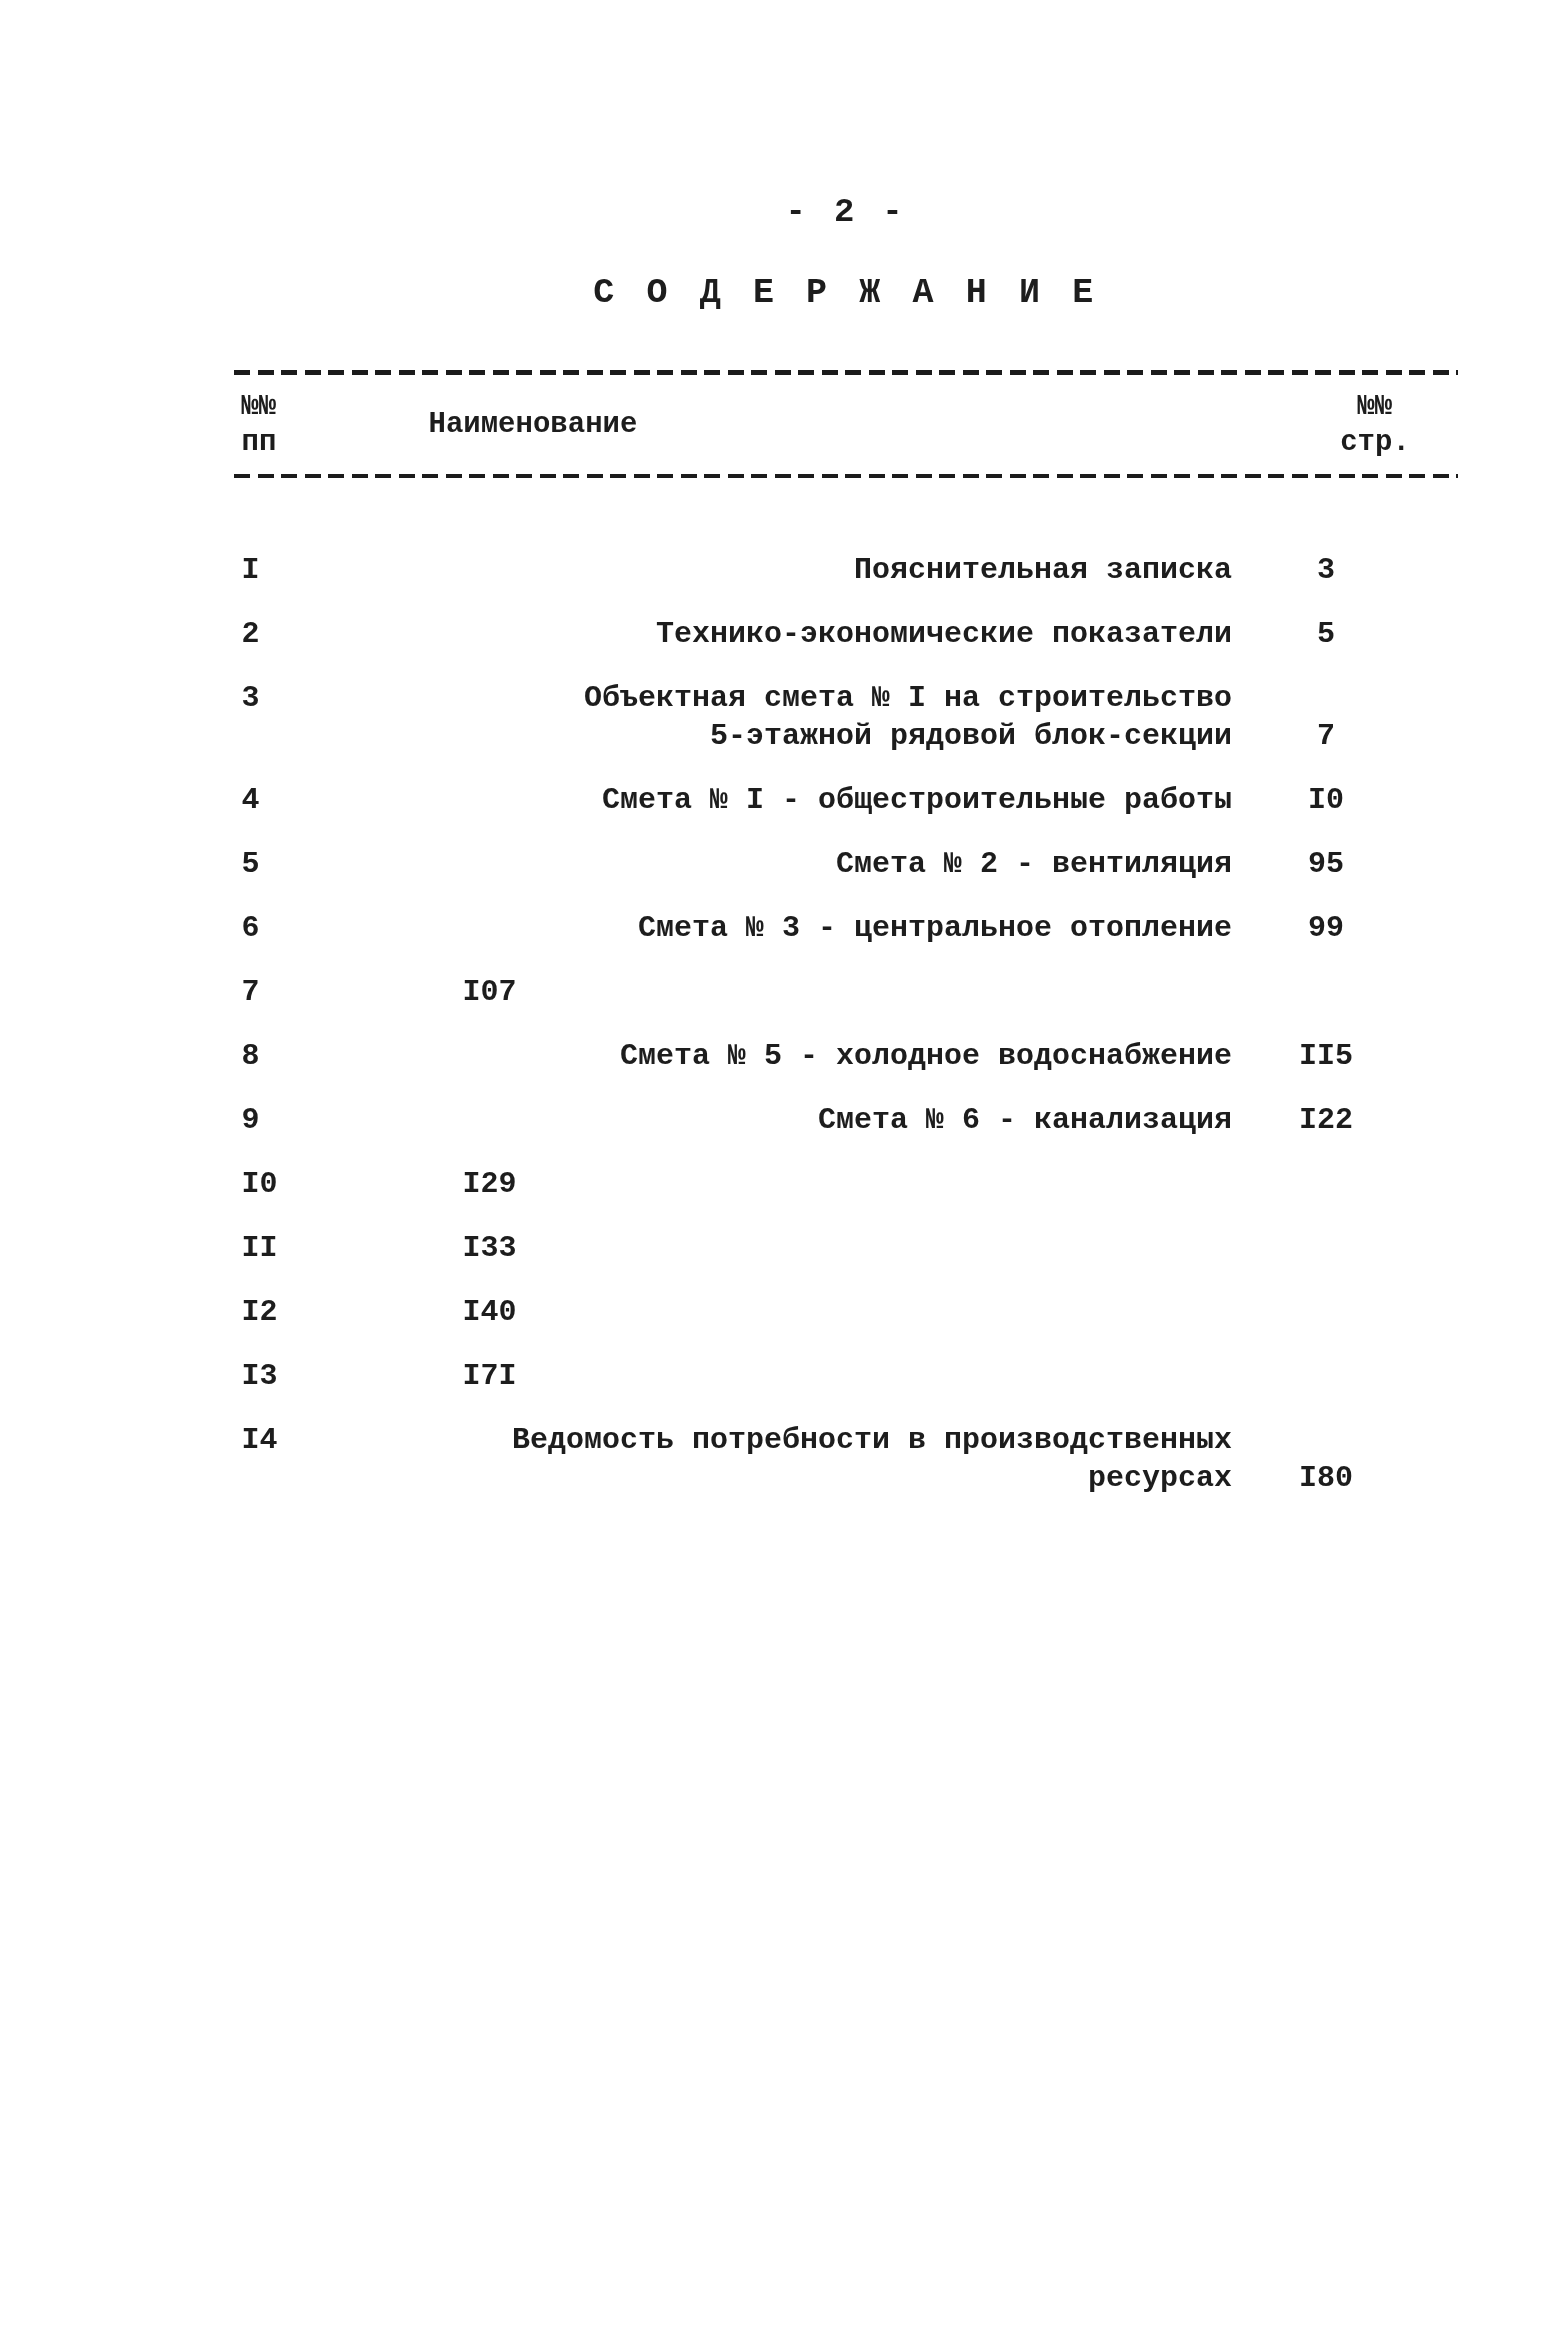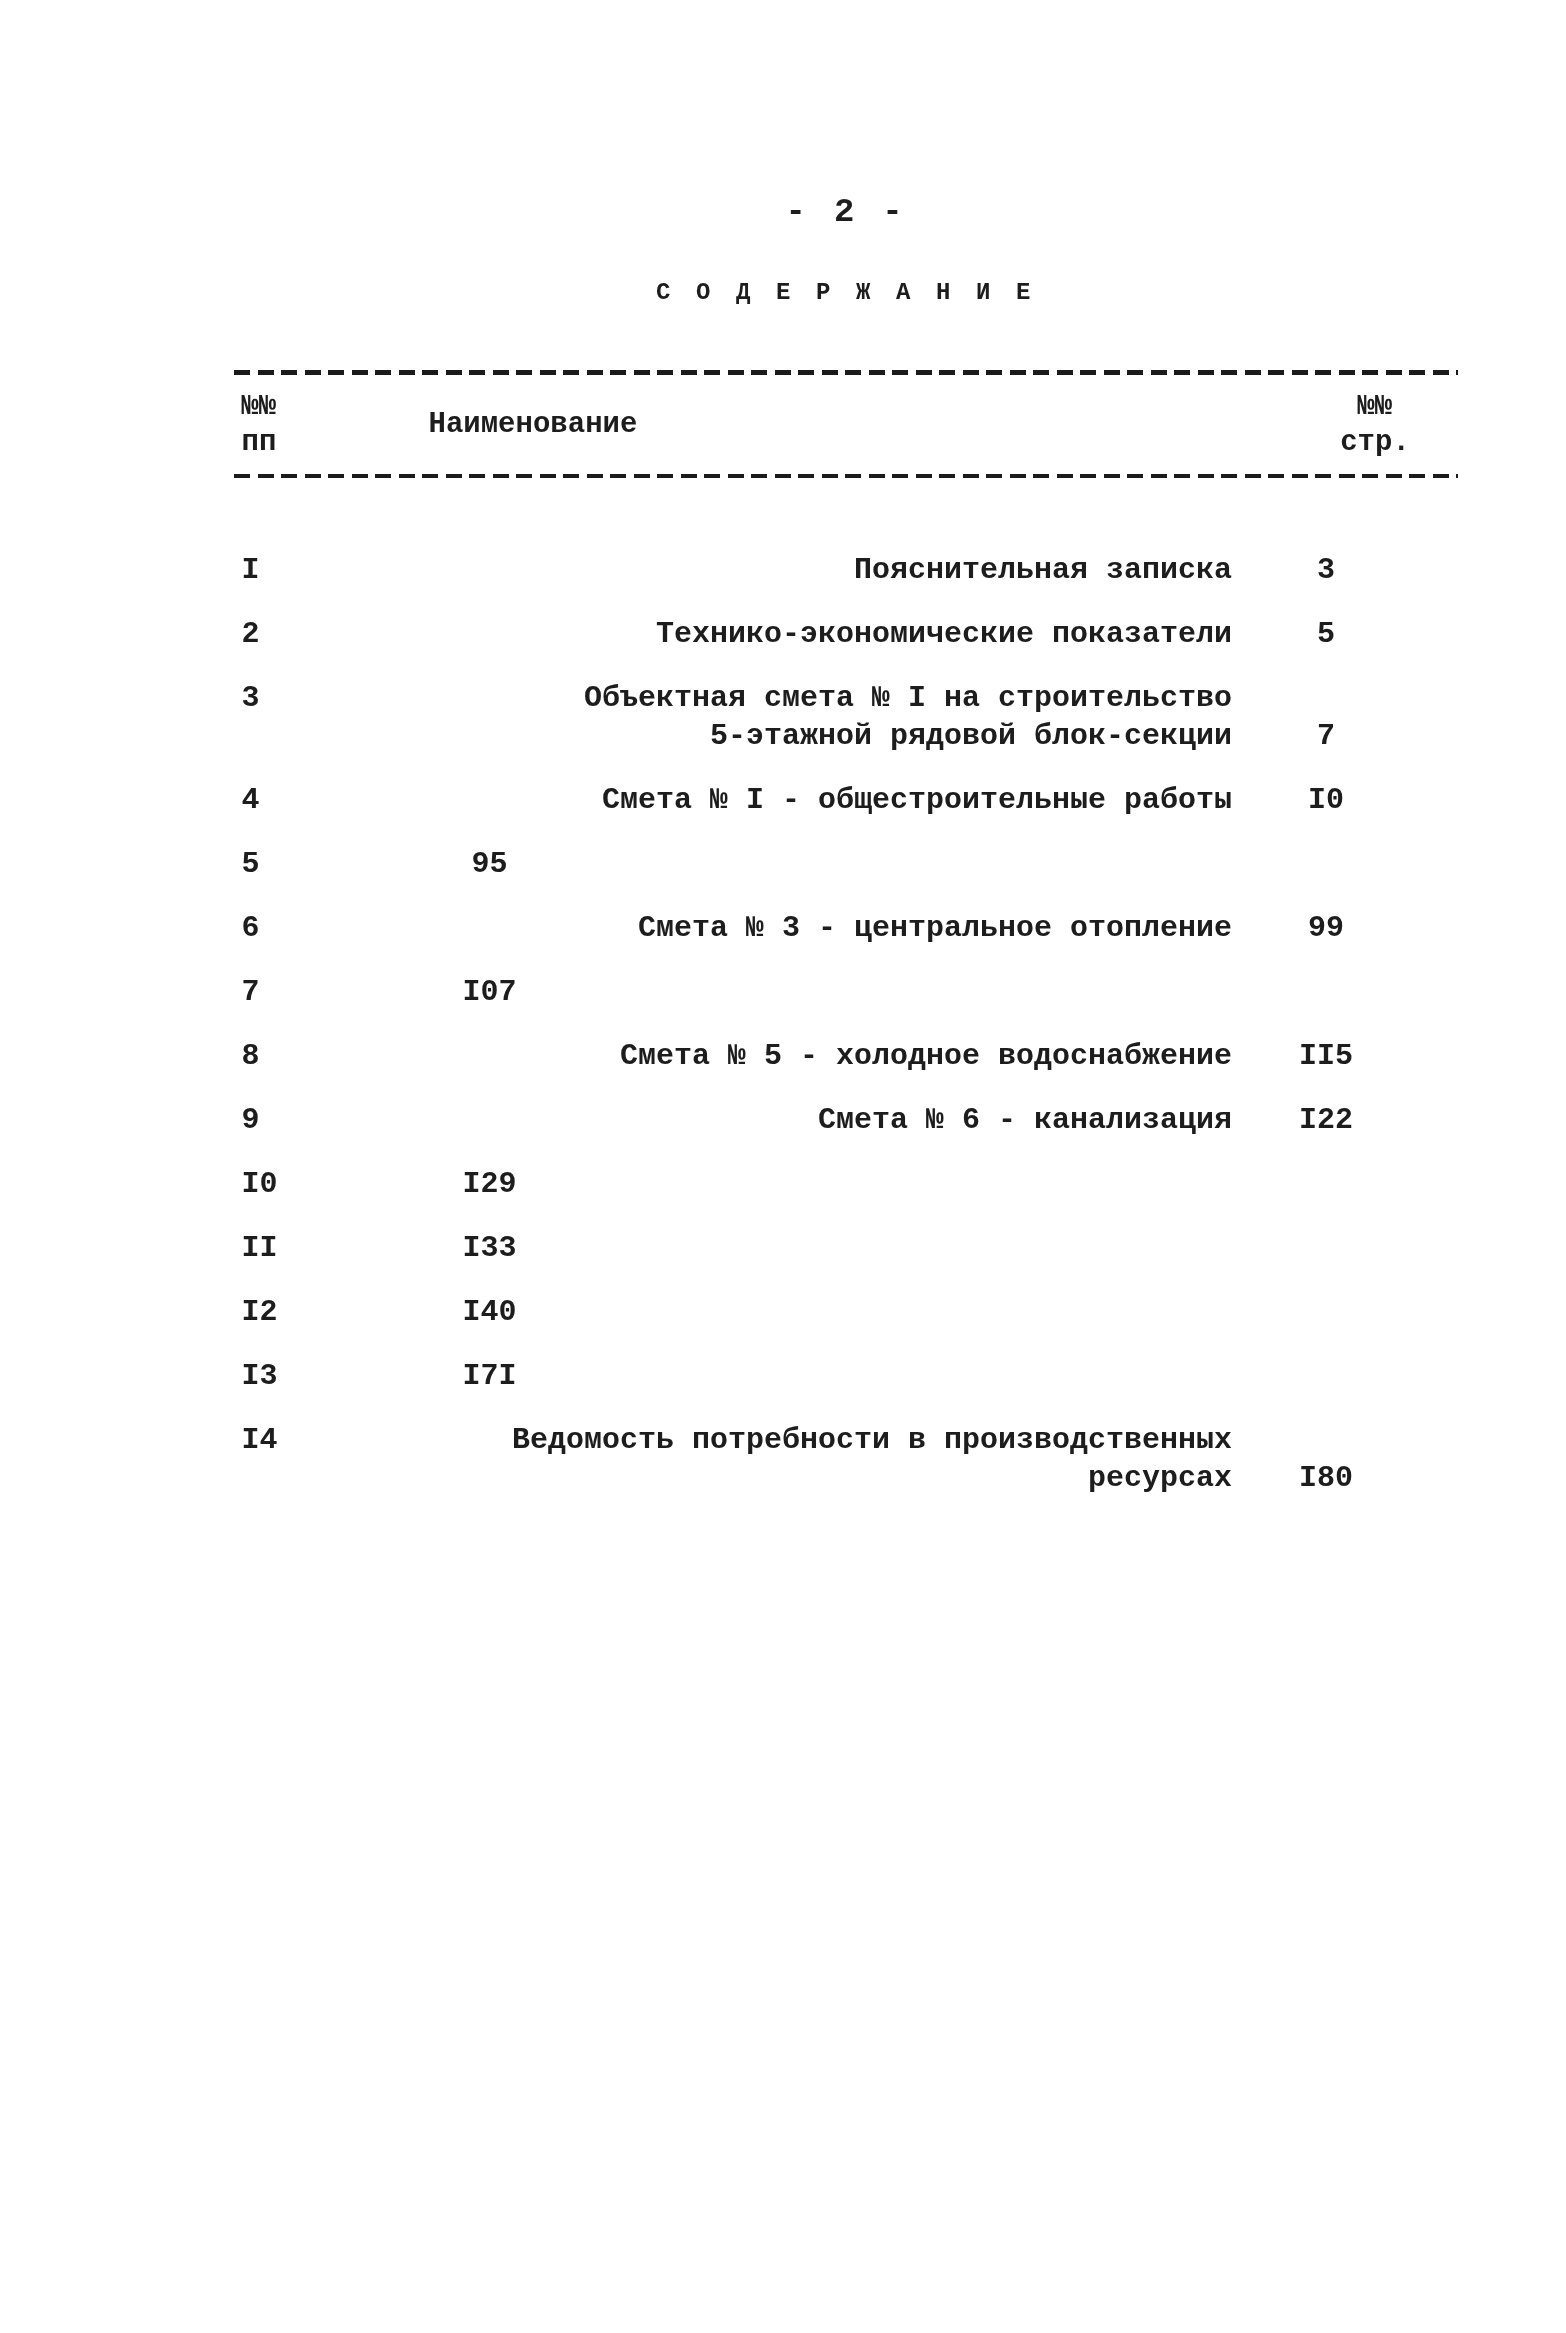--- a/index.html
+++ b/index.html
@@ -21,21 +21,21 @@
   .pagenum{
     padding-top:193px;
     text-align:center;
     font-size:34px;
     line-height:38px;
     letter-spacing:3.8px;
   }
   .doc-title{
     margin-top:43px;
     text-align:center;
-    font-size:24px;
+    font-size:35px;
     line-height:38px;
     letter-spacing:5.6px;
     white-space:nowrap;
   }
   .toc{margin-top:58px;}
   .dashed-rule{
     height:4.7px;
     background:repeating-linear-gradient(90deg,#1b1b1b 0 16px,transparent 16px 23.5px);
   }
   .hdr{
@@ -122,20 +122,21 @@
         </div>
 
         <div class="toc-row">
           <div class="col-num">4</div>
           <div class="col-name">Смета № I - общестроительные работы</div>
           <div class="col-page">I0</div>
         </div>
 
         <div class="toc-row">
           <div class="col-num">5</div>
+          <div class="col-name">Смета № 2 - вентиляция</div>
           <div class="col-page">95</div>
         </div>
 
         <div class="toc-row">
           <div class="col-num">6</div>
           <div class="col-name">Смета № 3 - центральное отопление</div>
           <div class="col-page">99</div>
         </div>
 
         <div class="toc-row">

